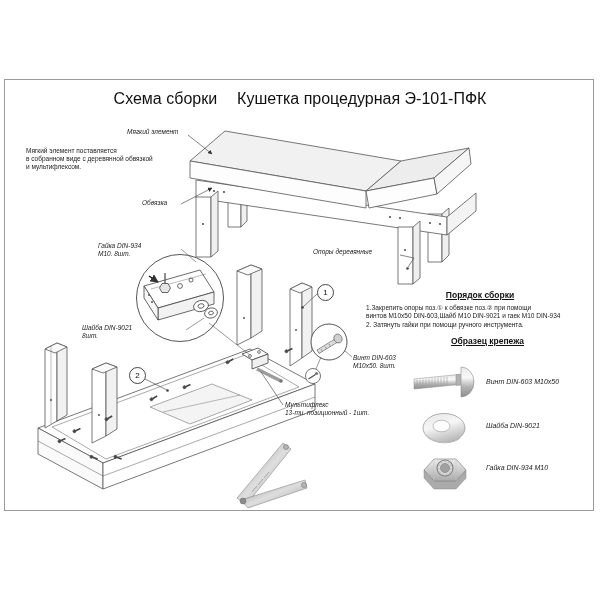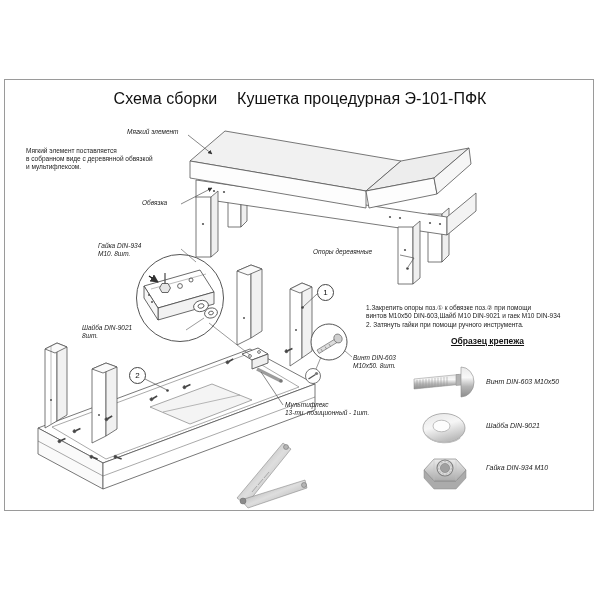--- a/index.html
+++ b/index.html
@@ -251,20 +251,21 @@
   <div class="txt callout" style="left:82px;top:324px;">Шайба DIN-9021
 8шт.</div>
   <div class="txt callout" style="left:353px;top:354px;">Винт DIN-603
 М10х50. 8шт.</div>
   <div class="txt callout" style="left:285px;top:401px;">Мультифлекс
 13-ти. позиционный - 1шт.</div>
 
   <div class="pos-marker" style="left:317px;top:284px;">1</div>
   <div class="pos-marker" style="left:129px;top:367px;">2</div>
 
+  <div class="section-heading" style="left:380px;top:290px;width:200px;">Порядок сборки</div>
   <div class="txt steps" style="left:366px;top:304px;width:232px;">1.Закрепить опоры поз.① к обвязке поз.② при помощи
 винтов М10х50 DIN-603,Шайб М10 DIN-9021 и гаек М10 DIN-934</div>
   <div class="txt steps" style="left:366px;top:321px;width:232px;">2. Затянуть гайки при помощи ручного инструмента.</div>
 
   <div class="section-heading" style="left:420px;top:336px;width:135px;">Образец крепежа</div>
   <div class="txt fast-label" style="left:486px;top:378px;">Винт DIN-603 М10х50</div>
   <div class="txt fast-label" style="left:486px;top:422px;">Шайба DIN-9021</div>
   <div class="txt fast-label" style="left:486px;top:464px;">Гайка DIN-934 М10</div>
 
 </div>

